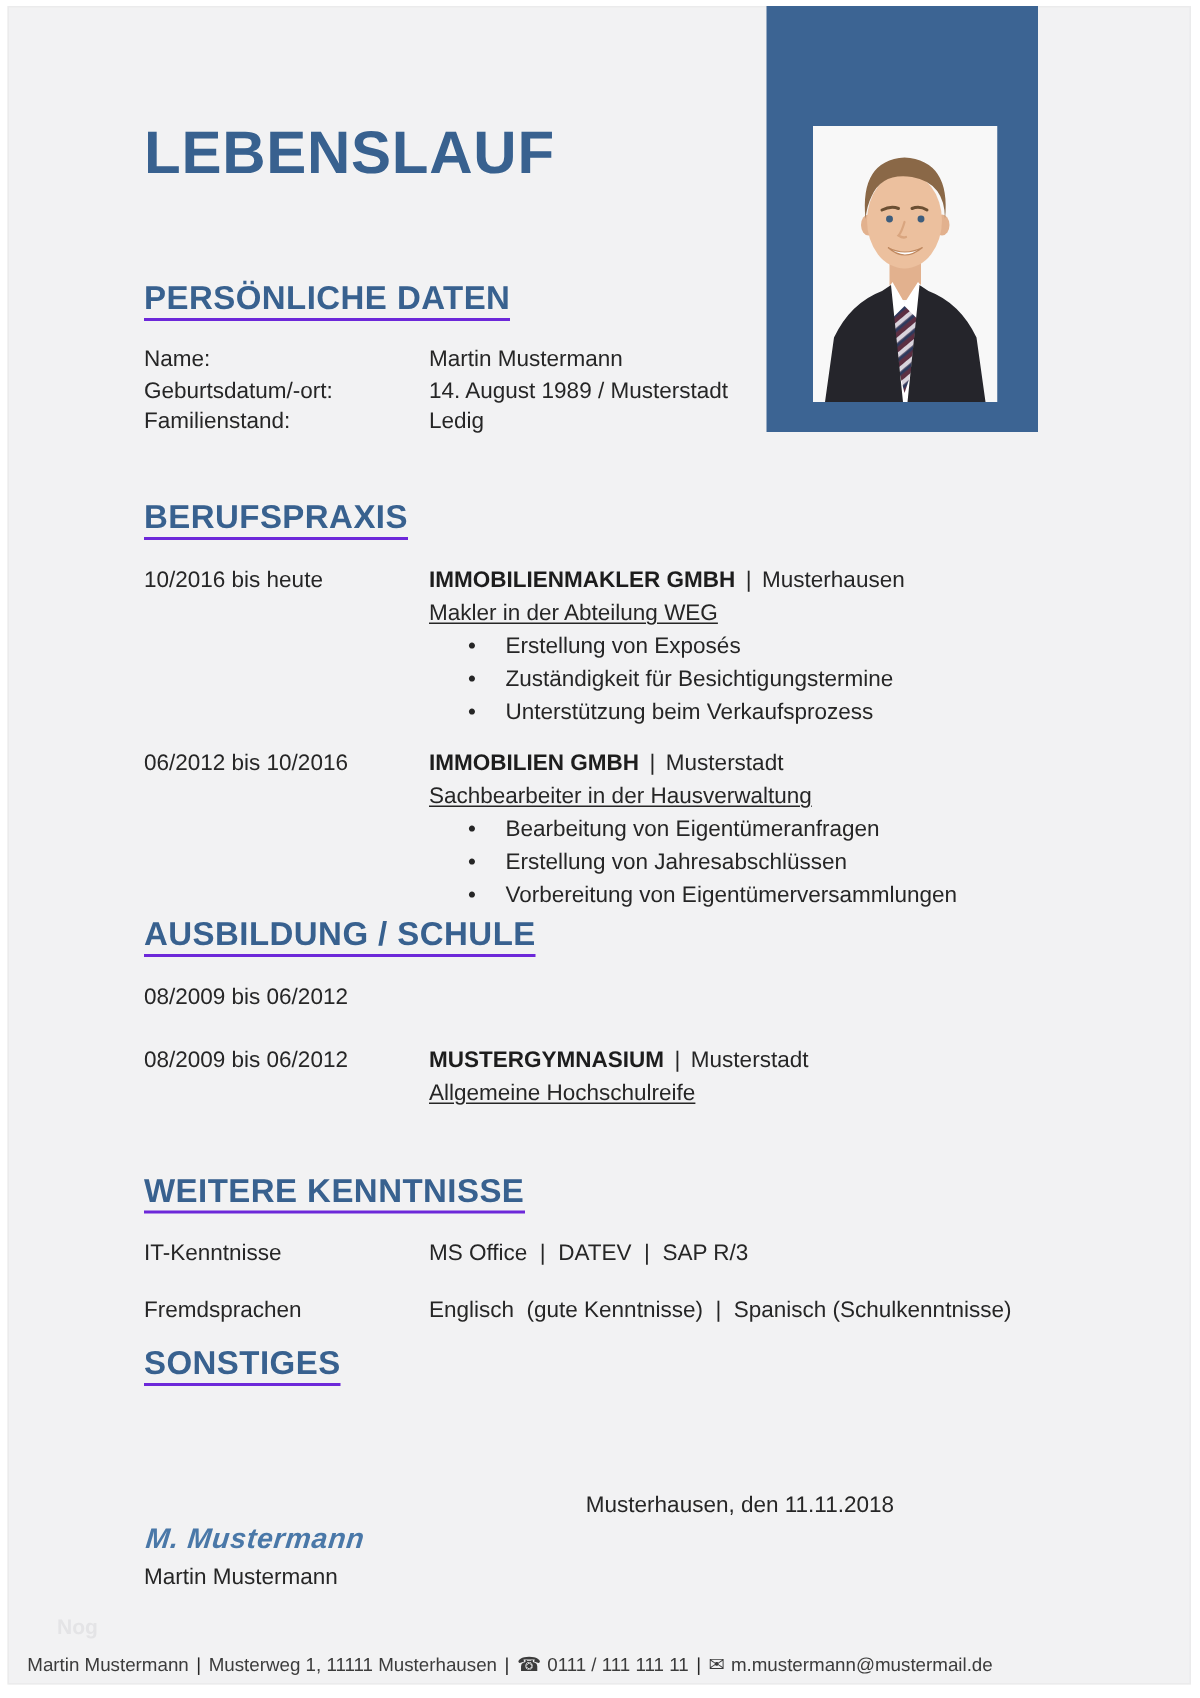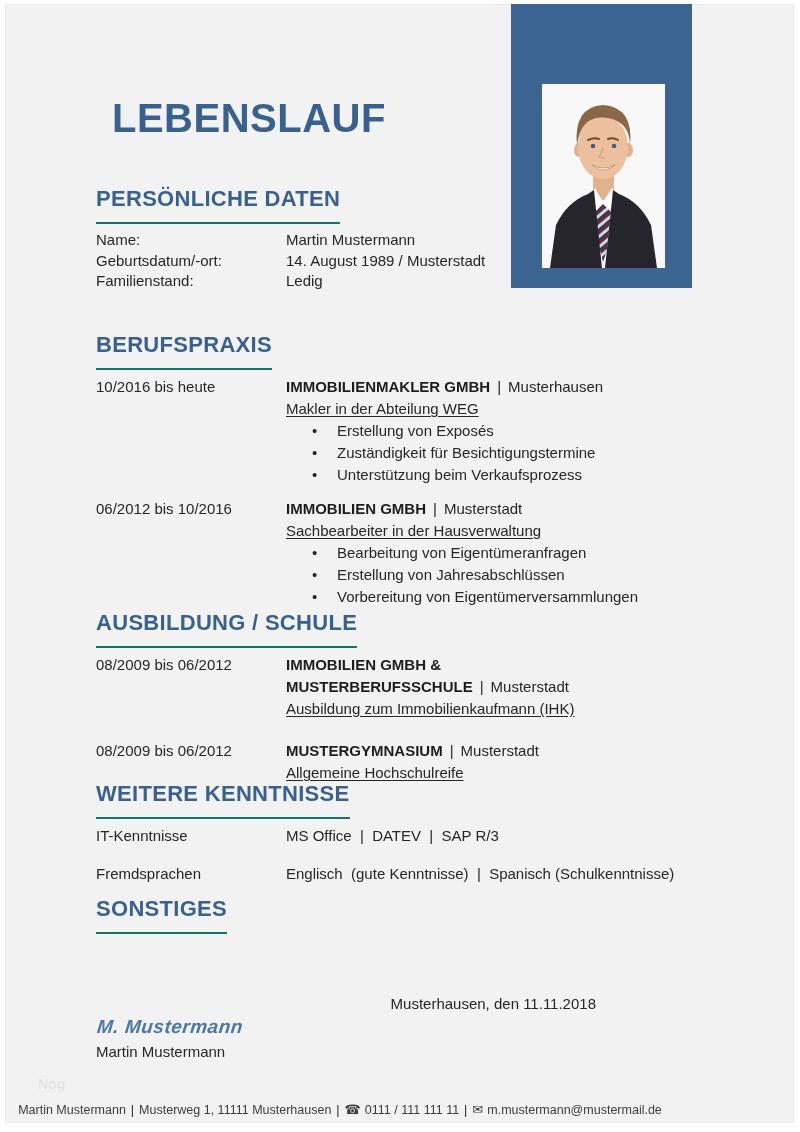--- a/index.html
+++ b/index.html
@@ -14,26 +14,26 @@
     background:#f2f2f3;border:1px solid #ebebec;box-sizing:border-box;
   }
   .photo-box{
     position:absolute;left:511px;top:4px;width:181px;height:284px;
     background:#3c6493;
   }
   .photo{
     position:absolute;left:31px;top:80px;width:123px;height:184px;display:block;
   }
   .title{
-    position:absolute;left:96px;top:80px;margin:16px;
+    position:absolute;left:96px;top:80px;margin:0;
     font-size:40px;font-weight:bold;letter-spacing:.5px;color:#38618f;
   }
   .sec{position:absolute;left:96px;width:620px;}
   .sec h2{margin:0;font-size:22px;line-height:26px;letter-spacing:.3px;color:#38618f;}
-  .sec h2 span{border-bottom:2px solid #0f766e;padding-bottom:11px;}
+  .sec h2 span{border-bottom:2px solid #6d28d9;padding-bottom:1px;}
   .sec-personal{top:186px;}
   .sec-experience{top:316px;margin-top:16px;}
   .sec-education{top:610px;}
   .sec-skills{top:781px;}
   .sec-misc{top:896px;}
   .rows{margin-top:18px;}
   .kv-row{display:flex;font-size:15px;line-height:20.5px;}
   .kv-row.sp{line-height:22px;}
   .kv-row.gap{margin-top:16px;align-items:center;}
   .kv-label{width:190px;flex-shrink:0;}
@@ -172,26 +172,20 @@
       </div>
     </div>
   </div>
 </section>
 
 <section class="sec sec-education">
   <h2><span>AUSBILDUNG / SCHULE</span></h2>
   <div class="entries">
     <div class="entry edu">
       <span class="period">08/2009 bis 06/2012</span>
-      <div class="entry-body">
-        <div class="company-line">
-          <span class="company">IMMOBILIEN GMBH &amp; MUSTERBERUFSSCHULE</span><span class="sep">|</span><span>Musterstadt</span>
-        </div>
-        <div class="role">Ausbildung zum Immobilienkaufmann (IHK)</div>
-      </div>
     </div>
     <div class="entry edu">
       <span class="period">08/2009 bis 06/2012</span>
       <div class="entry-body">
         <div class="company-line">
           <span class="company">MUSTERGYMNASIUM</span><span class="sep">|</span><span>Musterstadt</span>
         </div>
         <div class="role">Allgemeine Hochschulreife</div>
       </div>
     </div>

